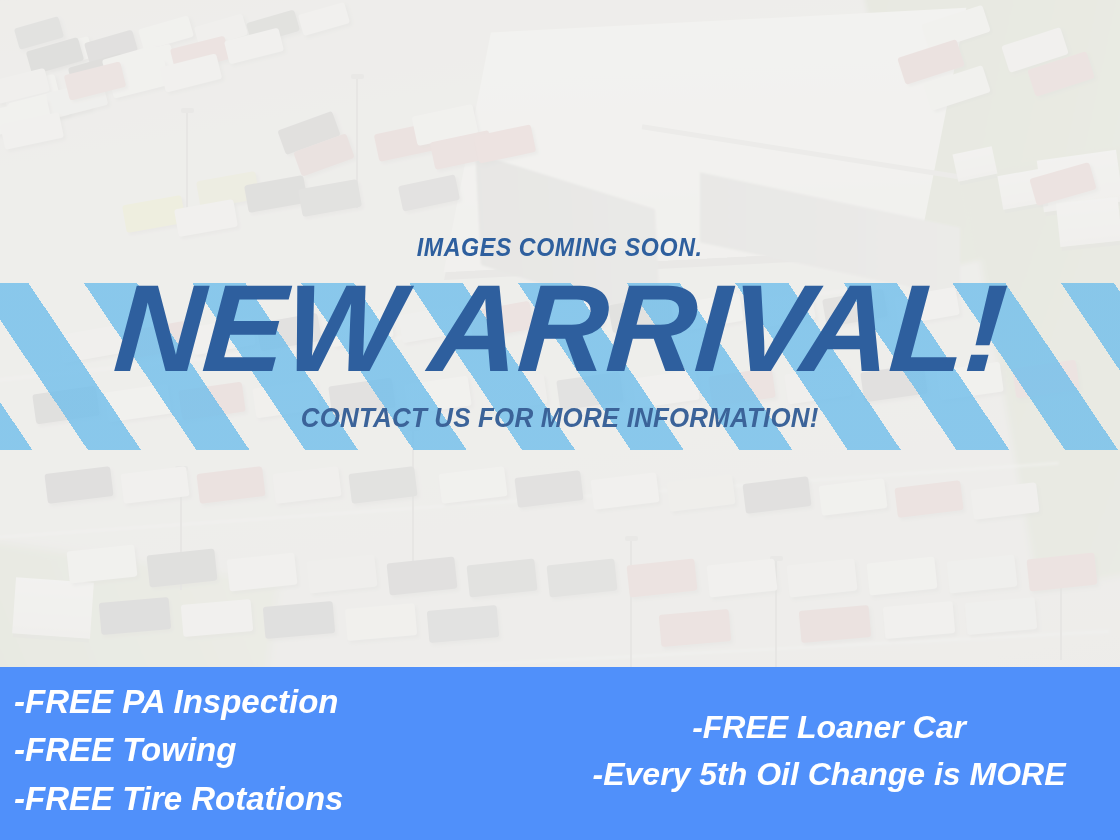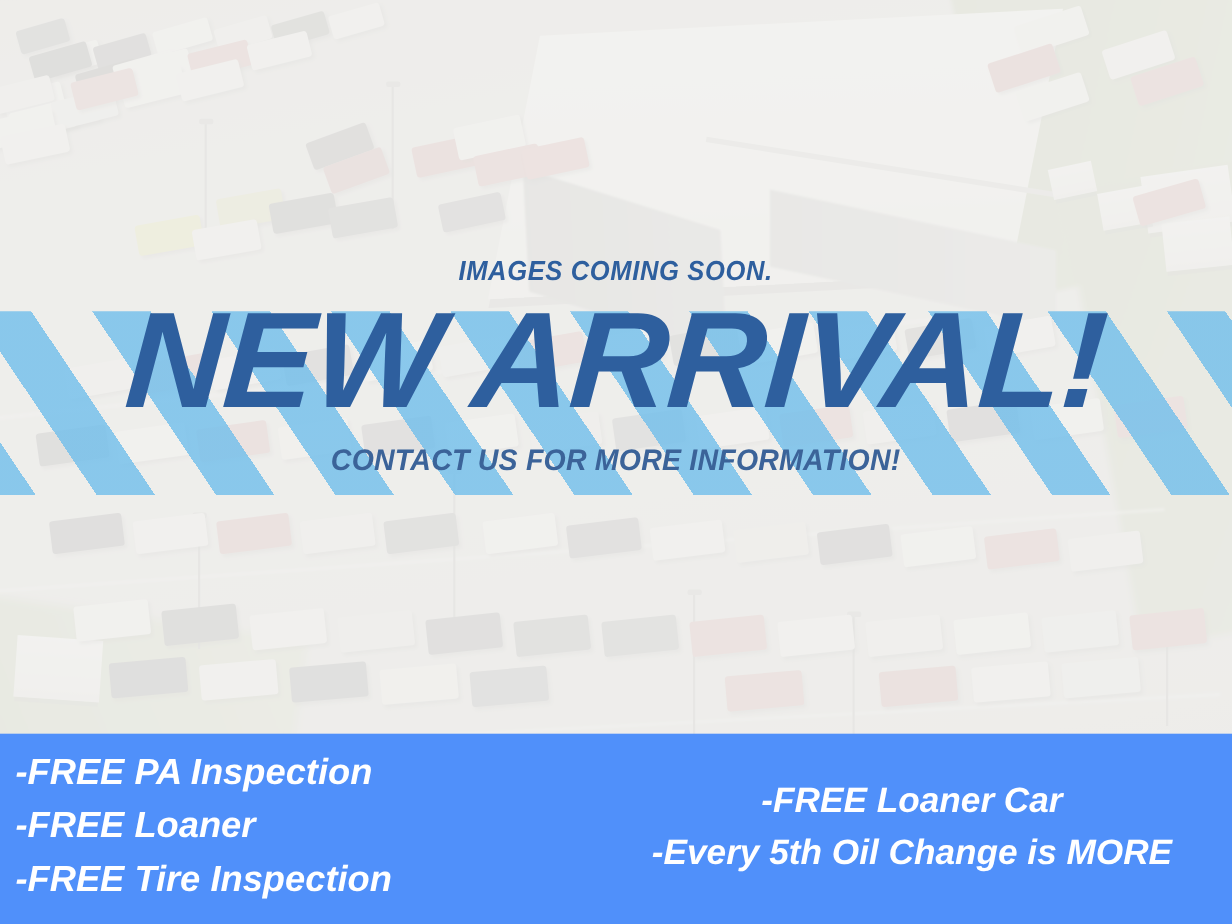--- a/index.html
+++ b/index.html
@@ -414,22 +414,22 @@
 
   <div class="hero">
     <div class="eyebrow">IMAGES COMING SOON.</div>
     <div class="headline">NEW ARRIVAL!</div>
     <div class="subline">CONTACT US FOR MORE INFORMATION!</div>
   </div>
 
   <div class="services">
     <div class="services-col left">
       <div class="service-item">-FREE PA Inspection</div>
-      <div class="service-item">-FREE Loaner</div>
-      <div class="service-item">-FREE Tire Inspection</div>
+      <div class="service-item">-FREE Towing</div>
+      <div class="service-item">-FREE Tire Rotations</div>
     </div>
     <div class="services-col right">
       <div class="service-item">-FREE Loaner Car</div>
       <div class="service-item">-Every 5th Oil Change is MORE</div>
     </div>
   </div>
 
 </div>
 
 </body></html>

